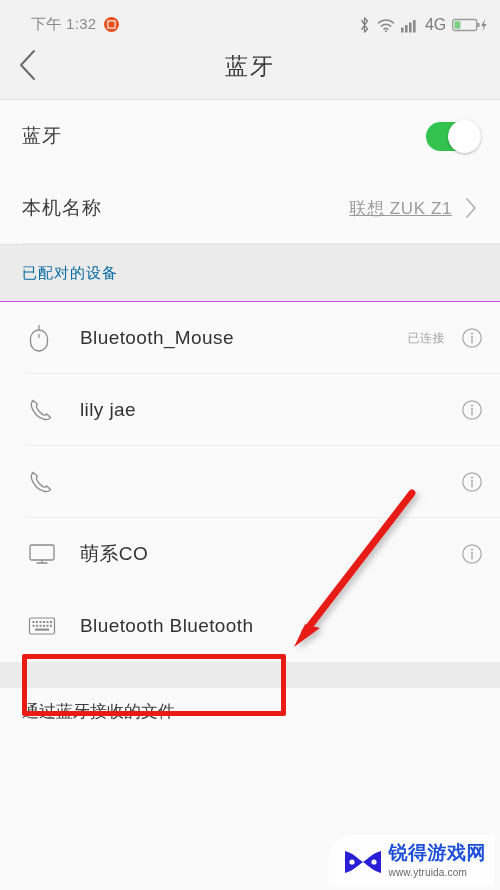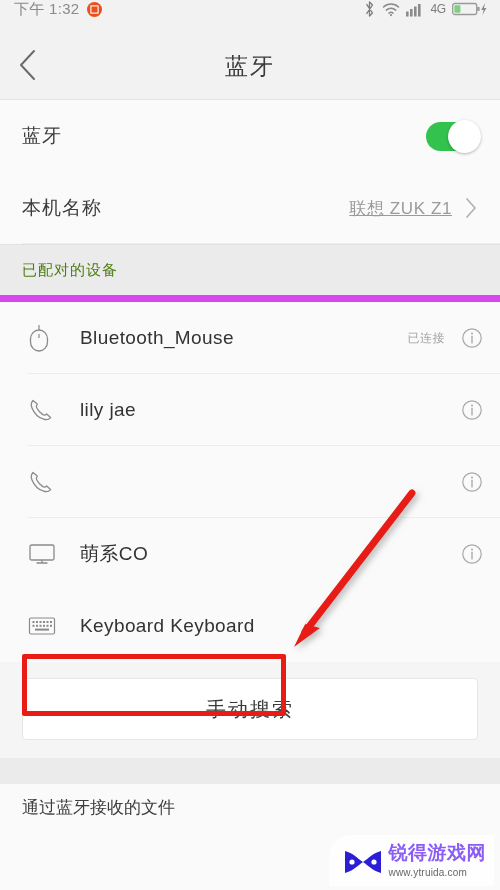--- a/index.html
+++ b/index.html
@@ -13,40 +13,40 @@
     position: relative;
     width: 500px; height: 890px;
     background: #f7f7f7;
   }
 
   
   .statusbar {
     height: 34px;
     background: #f2f2f2;
     display: flex;
-    align-items: flex-start;
-    padding: 0 12px 0 14px;
+    align-items: flex-end;
+    padding: 0 12px 0 31px;
     font-size: 15px;
     color: #8d8d8d;
   }
   .status-left { display: flex; align-items: center; gap: 8px; }
   .status-time { font-size: 15px; color: #8a8a8a; letter-spacing: .3px; }
   .status-dot {
     width: 15px; height: 15px; border-radius: 50%;
     background: #e8511d;
     display: flex; align-items: center; justify-content: center;
     font-size: 9px; color: #fff;
   }
   .status-right {
     margin-left: auto;
     display: flex; align-items: center; gap: 6px;
     color: #8a8a8a;
   }
   .status-right svg { display: block; }
-  .net-label { font-size: 12px; color: #7d7d7d; letter-spacing: -.2px; }
+  .net-label { font-size: 16px; color: #7d7d7d; letter-spacing: -.2px; }
 
   
   .titlebar {
     height: 66px;
     background: #f2f2f2;
     display: flex; align-items: center;
     position: relative;
     border-bottom: 1px solid #e4e4e4;
   }
   .back-btn {
@@ -97,24 +97,24 @@
     background: #ffffff;
     box-shadow: 0 1px 3px rgba(0,0,0,.28);
   }
 
   
   .section-head {
     height: 58px;
     background: #ebebeb;
     display: flex; align-items: center;
     padding: 0 22px;
-    font-size: 15px; color: #4d7c0f;
+    font-size: 15px; color: #0369a1;
     letter-spacing: 1px;
     border-top: 1px solid #e2e2e2;
-    border-bottom: 7px solid #d946ef;
+    border-bottom: 1px solid #d946ef;
   }
 
   
   .dev-row {
     height: 72px;
     display: flex; align-items: center;
     padding: 0 17px 0 28px;
     background: #fafafa;
     position: relative;
   }
@@ -184,21 +184,21 @@
   .watermark {
     position: absolute;
     right: 6px; bottom: 4px;
     display: flex; align-items: center; gap: 6px;
     background: rgba(255,255,255,.82);
     border-radius: 22px 0 0 0;
     padding: 8px 8px 6px 14px;
   }
   .wm-mark { width: 40px; height: 30px; }
   .wm-text { line-height: 1.05; }
-  .wm-cn { font-size: 19px; font-weight: bold; color: #8b5cf6; letter-spacing: .5px; }
+  .wm-cn { font-size: 19px; font-weight: bold; color: #1d4ed8; letter-spacing: .5px; }
   .wm-url { font-size: 10px; color: #666; letter-spacing: .2px; }
 </style>
 </head>
 <body>
 
 <div id="screen">
 
   <div class="statusbar">
     <div class="status-left">
       <span class="status-time">下午 1:32</span>
@@ -363,27 +363,24 @@
           <rect x="22" y="6" width="2" height="2" fill="#8a8a8a"></rect>
           <rect x="4.5" y="9.8" width="2" height="2" fill="#8a8a8a"></rect>
           <rect x="8" y="9.8" width="2" height="2" fill="#8a8a8a"></rect>
           <rect x="11.5" y="9.8" width="2" height="2" fill="#8a8a8a"></rect>
           <rect x="15" y="9.8" width="2" height="2" fill="#8a8a8a"></rect>
           <rect x="18.5" y="9.8" width="2" height="2" fill="#8a8a8a"></rect>
           <rect x="22" y="9.8" width="2" height="2" fill="#8a8a8a"></rect>
           <rect x="7" y="13.6" width="14" height="2" fill="#8a8a8a"></rect>
         </svg>
       </span>
-      <span class="dev-name">Keyboard Keyboard</span>
-    </div>
-  </div>
-
-  <div class="btn-wrap">
-    <div class="search-btn">手动搜索</div>
-  </div>
+      <span class="dev-name">Bluetooth Bluetooth</span>
+    </div>
+  </div>
+
 
   <div class="bottom-strip"></div>
   <div class="bottom-note">通过蓝牙接收的文件</div>
 
   <div class="hl-box"></div>
 
   <svg class="arrow-layer" viewBox="0 0 500 890">
     <defs>
       <filter id="shadow" x="-50%" y="-50%" width="200%" height="200%">
         <feDropShadow dx="3" dy="3" stdDeviation="3" flood-color="#888" flood-opacity="0.55"></feDropShadow>

